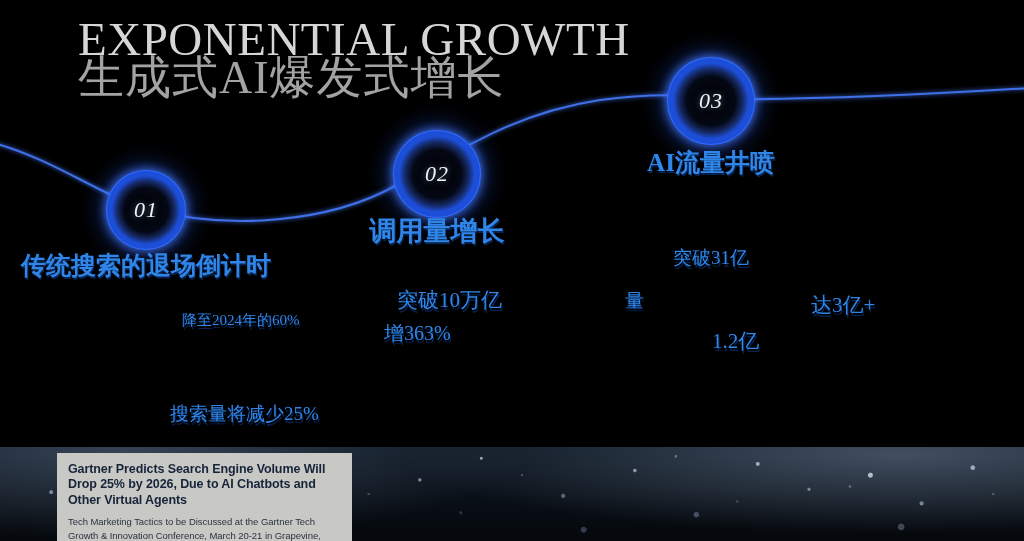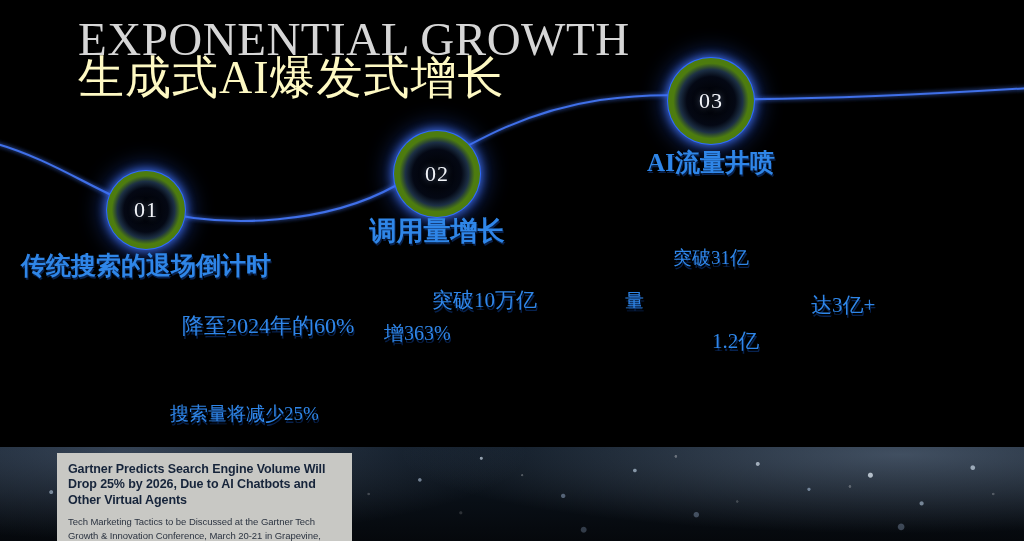--- a/index.html
+++ b/index.html
@@ -65,29 +65,30 @@
   .title-en{
     position:absolute;left:78px;top:16px;
     font-family:"Liberation Serif","DejaVu Serif",serif;
     font-size:47px;line-height:1;letter-spacing:.5px;
     color:#d6d6d6;white-space:nowrap;
   }
   .title-cn{
     position:absolute;left:78px;top:55px;
     font-family:"Liberation Serif","DejaVu Serif",serif;
     font-size:46px;line-height:1;letter-spacing:1px;
-    color:#fef9c3;white-space:nowrap;font-weight:400;
+    color:#a3a3a3;white-space:nowrap;font-weight:400;
   }
 
   
   .node{position:absolute;}
   .node .disc{
     position:relative;border-radius:50%;
-    background:#4d7c0f;
+    background:#1d4ed8;
     box-shadow:0 0 0 1px #2f6bff, 0 0 10px 2px rgba(70,120,255,.85), 0 0 22px 6px rgba(40,90,230,.45);
+    font-style:italic;
   }
   .node .disc::before{
     content:"";position:absolute;inset:0;border-radius:50%;
     background:radial-gradient(circle at 50% 50%,
       rgba(0,0,0,1) 0%, rgba(4,8,20,1) 40%, rgba(20,34,78,.85) 52%, rgba(85,128,242,0) 62%);
   }
   .node .num{
     position:absolute;inset:0;display:flex;align-items:center;justify-content:center;
     font-family:"Liberation Serif","DejaVu Serif",serif;
     color:#f2f4f8;letter-spacing:1px;z-index:2;
@@ -170,23 +171,23 @@
     <div class="node-label" style="top:82px;font-size:27px;">调用量增长</div>
   </div>
 
   <div class="node n3" style="left:668px;top:58px;">
     <div class="disc">
       <div class="num">03</div>
     </div>
     <div class="node-label" style="top:88px;font-size:25px;">AI流量井喷</div>
   </div>
 
-  <div class="stat" style="left:182px;top:311px;font-size:22px;">降至2024年的60%</div>
+  <div class="stat" style="left:182px;top:311px;font-size:15px;">降至2024年的60%</div>
   <div class="stat" style="left:170px;top:401px;font-size:19px;">搜索量将减少25%</div>
-  <div class="stat" style="left:397px;top:286px;font-size:21px;margin-left:35px;">突破10万亿</div>
+  <div class="stat" style="left:397px;top:286px;font-size:21px;">突破10万亿</div>
   <div class="stat" style="left:384px;top:320px;font-size:20px;">增363%</div>
   <div class="stat" style="left:673px;top:245px;font-size:19px;">突破31亿</div>
   <div class="stat" style="left:625px;top:288px;font-size:19px;">量</div>
   <div class="stat" style="left:712px;top:327px;font-size:21px;">1.2亿</div>
   <div class="stat" style="left:811px;top:291px;font-size:21px;">达3亿+</div>
 
   <div class="gartner">
     <p class="g-head">Gartner Predicts Search Engine Volume Will Drop 25% by 2026, Due to AI Chatbots and Other Virtual Agents</p>
     <p class="g-sub">Tech Marketing Tactics to be Discussed at the Gartner Tech Growth &amp; Innovation Conference, March 20-21 in Grapevine, Texas</p>
   </div>

